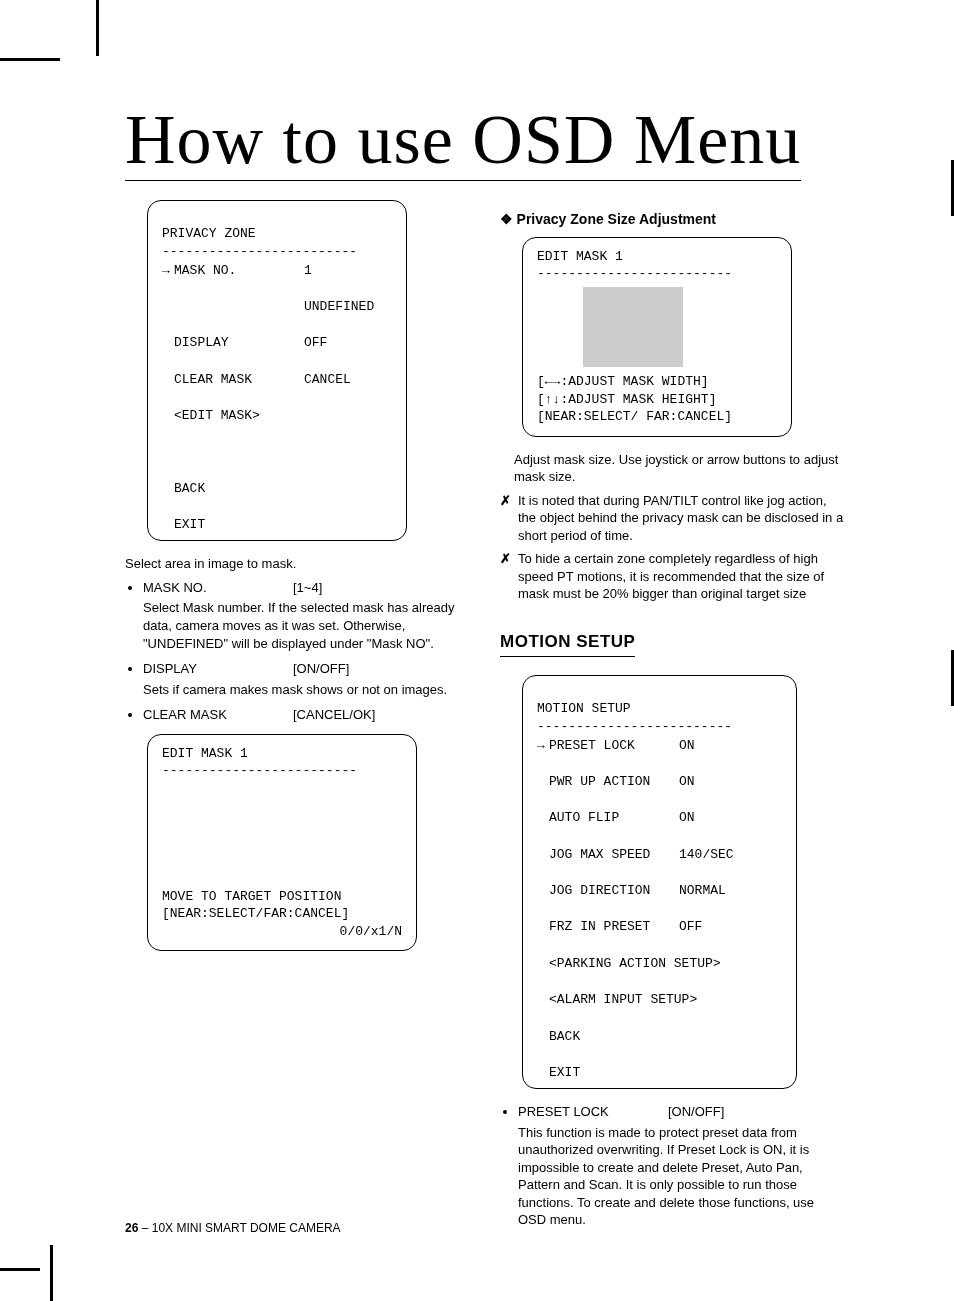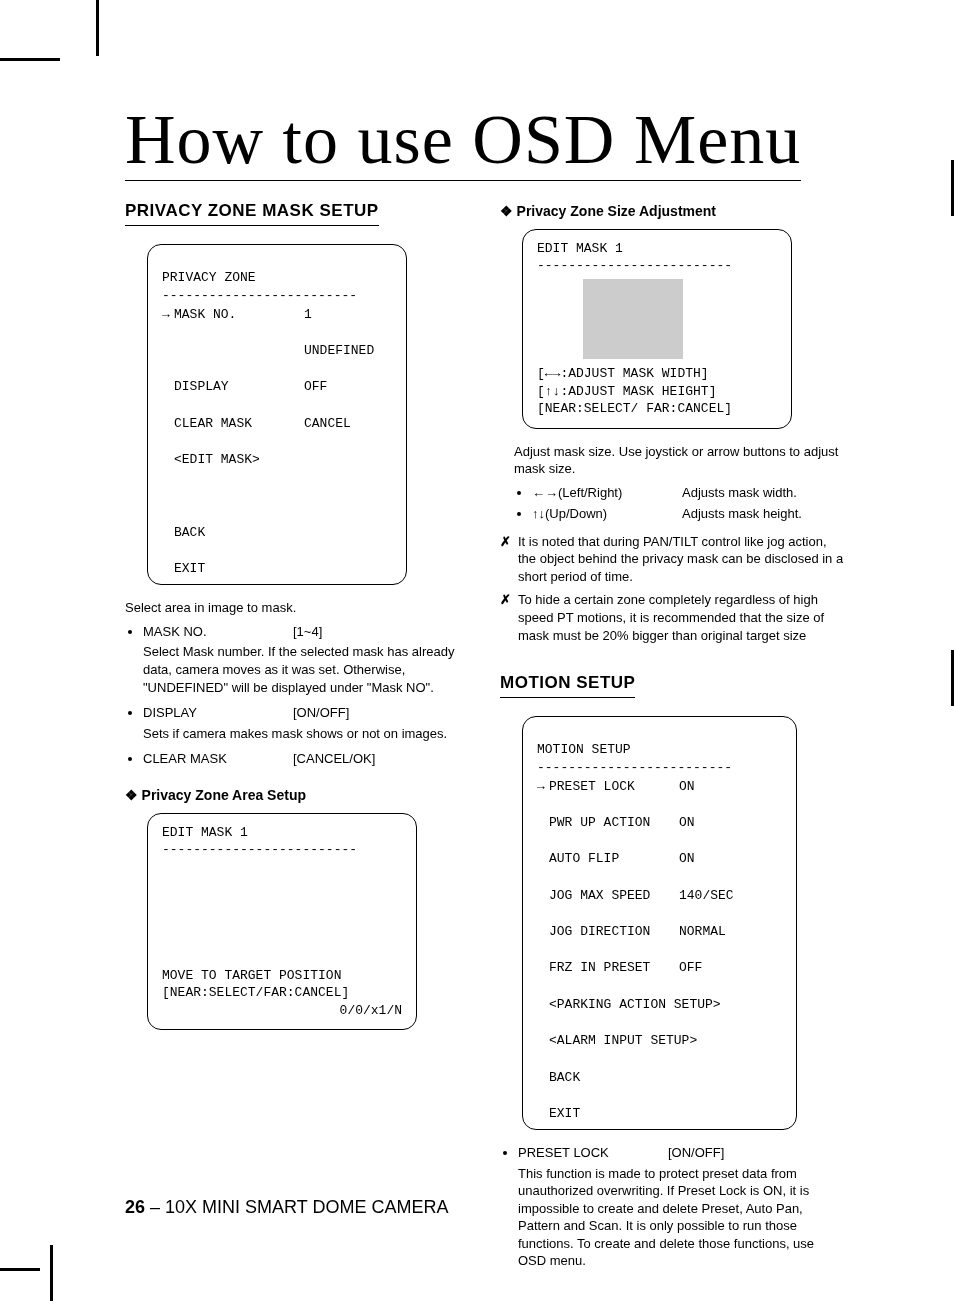--- a/index.html
+++ b/index.html
@@ -29,21 +29,21 @@
   p.para{margin:6px 0;}
   ul.b{margin:4px 0 10px 0;padding-left:18px;}
   ul.b>li{margin:4px 0;}
   .kv{display:flex;}
   .kv .kk{width:150px;}
   .desc{margin:3px 0 8px 0;}
   .note{display:flex;margin:6px 0;}
   .note .mk{width:18px;flex:none;font-weight:bold;}
   .note .bd{flex:1;}
 
-  .footer{position:absolute;left:125px;bottom:83px;font-size:18px;}
+  .footer{position:absolute;left:125px;bottom:66px;font-size:12px;}
   .footer b{font-weight:bold;}
 
   .osd-mask{border:1.5px solid #000;border-radius:14px;padding:10px 14px;font-family:"Courier New",monospace;font-size:13px;line-height:1.35;margin:0 0 14px 22px;width:270px;box-sizing:border-box;}
   .maskbox{width:100px;height:80px;background:#ccc;margin:4px 0 6px 46px;}
   .maskbox2{width:100px;height:80px;background:#fff;margin:4px 0 6px 46px;}
 </style>
 </head>
 <body>
 
 <div class="page">
@@ -52,21 +52,20 @@
   <div class="crop-tr-v"></div>
   <div class="crop-br-v"></div>
   <div class="crop-bl-v"></div>
   <div class="crop-bl-h"></div>
 
   <div class="title">How to use OSD Menu</div>
 
   <div class="cols">
 
     <div class="col">
-      <h2 class="sec"><span class="uline">PRIVACY ZONE MASK SETUP</span></h2>
 
       <div class="osd">
 <span>PRIVACY ZONE</span>
 <span class="divider">-------------------------</span>
 <span class="osd-row"><span class="arrow">→</span><span class="k">MASK NO.</span><span>1</span></span>
 <span class="osd-row"><span class="arrow"></span><span class="k"></span><span>UNDEFINED</span></span>
 <span class="osd-row"><span class="arrow"></span><span class="k">DISPLAY</span><span>OFF</span></span>
 <span class="osd-row"><span class="arrow"></span><span class="k">CLEAR MASK</span><span>CANCEL</span></span>
 <span class="osd-row"><span class="arrow"></span><span class="k">&lt;EDIT MASK&gt;</span><span></span></span>
 <span class="line"> </span>
@@ -91,61 +90,46 @@
           <div class="desc">Sets if camera makes mask shows or not on images.</div>
         </li>
         <li>
           <div class="kv">
               <span class="kk">CLEAR MASK</span>
               <span>[CANCEL/OK]</span>
             </div>
         </li>
       </ul>
 
-      <div class="sub"><span class="dia">❖</span><span>Privacy Zone Area Setup</span></div>
 
       <div class="osd-mask">
         <div>EDIT MASK 1</div>
         <div>-------------------------</div>
         <div class="maskbox2"></div>
         <div style="height:18px"></div>
         <div>MOVE TO TARGET POSITION</div>
         <div>[NEAR:SELECT/FAR:CANCEL]</div>
         <div style="text-align:right">0/0/x1/N</div>
       </div>
 
     </div>
 
     <div class="col">
-      <div class="sub" style="margin-top:2px"><span class="dia">❖</span><span>Privacy Zone Size Adjustment</span></div>
+      <div class="sub" style="margin-top:10px"><span class="dia">❖</span><span>Privacy Zone Size Adjustment</span></div>
 
       <div class="osd-mask">
         <div>EDIT MASK 1</div>
         <div>-------------------------</div>
         <div class="maskbox"></div>
         <div>[←→:ADJUST MASK WIDTH]</div>
         <div>[↑↓:ADJUST MASK HEIGHT]</div>
         <div>[NEAR:SELECT/ FAR:CANCEL]</div>
       </div>
 
       <p class="para" style="margin-left:14px">Adjust mask size. Use joystick or arrow buttons to adjust mask size.</p>
-      <ul class="b" style="margin-left:14px">
-        <li>
-            <div class="kv">
-              <span class="kk">←→(Left/Right)</span>
-              <span>Adjusts mask width.</span>
-            </div>
-          </li>
-        <li>
-            <div class="kv">
-              <span class="kk">↑↓(Up/Down)</span>
-              <span>Adjusts mask height.</span>
-            </div>
-          </li>
-      </ul>
       <div class="note">
           <span class="mk">✗</span>
           <span class="bd">It is noted that during PAN/TILT control like jog action, the object behind the privacy mask can be disclosed in a short period of time.</span>
         </div>
       <div class="note">
           <span class="mk">✗</span>
           <span class="bd">To hide a certain zone completely regardless of high speed PT motions, it is recommended that the size of mask must be 20% bigger than original target size</span>
         </div>
 
       <h2 class="sec" style="margin-top:28px"><span class="uline">MOTION SETUP</span></h2>

